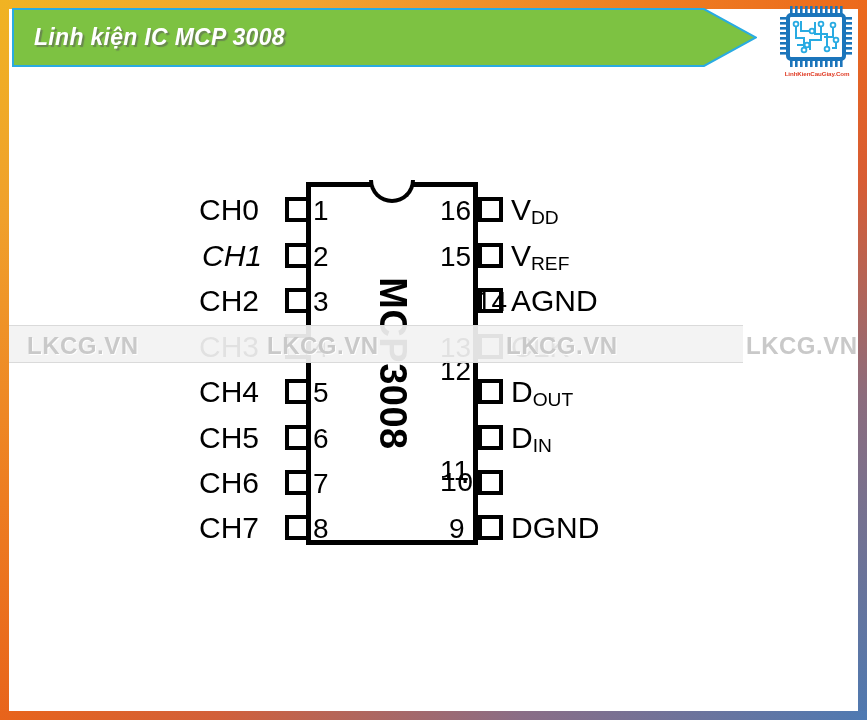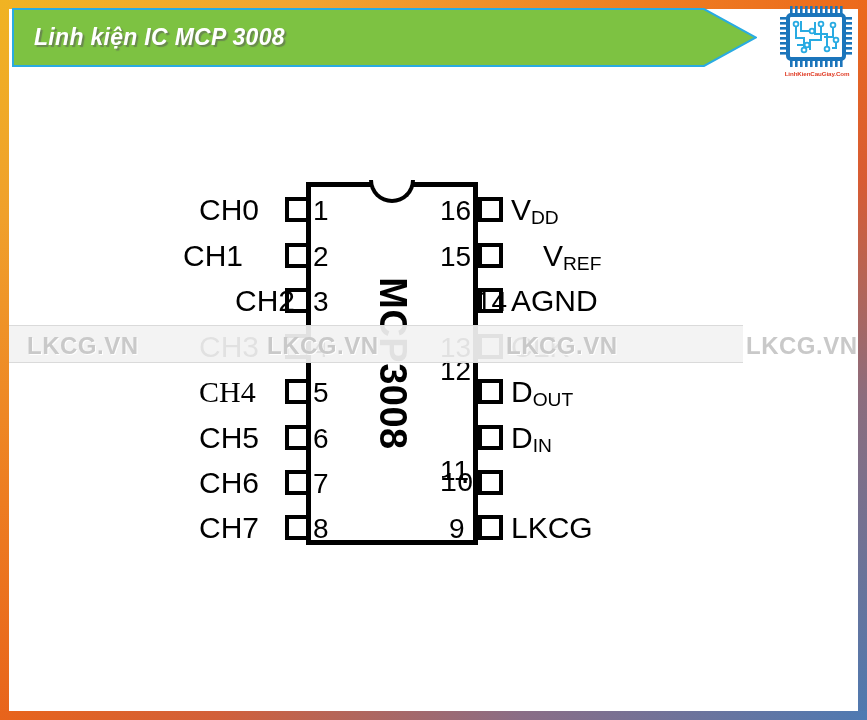--- a/index.html
+++ b/index.html
@@ -273,53 +273,53 @@
     <div class="ic-name">
       <span>MCP3008</span>
     </div>
 
     <div class="pin-pad" style="left:285px; top:197px;"></div>
     <div class="pin-num" style="left:313px; top:197px;">1</div>
     <div class="pin-label" style="left:199px; top:195px;">CH0</div>
 
     <div class="pin-pad" style="left:285px; top:243px;"></div>
     <div class="pin-num" style="left:313px; top:243px;">2</div>
-    <div class="pin-label" style="left:183px; top:241px;">CH1</div>
+    <div class="pin-label" style="left:202px; top:241px;font-style:italic;">CH1</div>
 
     <div class="pin-pad" style="left:285px; top:288px;"></div>
     <div class="pin-num" style="left:313px; top:288px;">3</div>
-    <div class="pin-label" style="left:199px; top:286px;margin-left:36px;">CH2</div>
+    <div class="pin-label" style="left:199px; top:286px;">CH2</div>
 
     <div class="pin-pad" style="left:285px; top:334px;"></div>
     <div class="pin-num" style="left:313px; top:334px;">4</div>
     <div class="pin-label" style="left:199px; top:332px;">CH3</div>
 
     <div class="pin-pad" style="left:285px; top:379px;"></div>
     <div class="pin-num" style="left:313px; top:379px;">5</div>
-    <div class="pin-label" style="left:199px; top:377px;font-family:Liberation Serif, serif;">CH4</div>
+    <div class="pin-label" style="left:199px; top:377px;">CH4</div>
 
     <div class="pin-pad" style="left:285px; top:425px;"></div>
     <div class="pin-num" style="left:313px; top:425px;">6</div>
     <div class="pin-label" style="left:199px; top:423px;">CH5</div>
 
     <div class="pin-pad" style="left:285px; top:470px;"></div>
     <div class="pin-num" style="left:313px; top:470px;">7</div>
     <div class="pin-label" style="left:199px; top:468px;">CH6</div>
 
     <div class="pin-pad" style="left:285px; top:515px;"></div>
     <div class="pin-num" style="left:313px; top:515px;">8</div>
     <div class="pin-label" style="left:199px; top:513px;">CH7</div>
 
     <div class="pin-pad" style="left:478px; top:197px;"></div>
     <div class="pin-num" style="left:440px; top:197px;">16</div>
     <div class="pin-label" style="left:511px; top:195px;"><span>V</span><sub>DD</sub></div>
 
     <div class="pin-pad" style="left:478px; top:243px;"></div>
     <div class="pin-num" style="left:440px; top:243px;">15</div>
-    <div class="pin-label" style="left:511px; top:241px;margin-left:32px;"><span>V</span><sub>REF</sub></div>
+    <div class="pin-label" style="left:511px; top:241px;"><span>V</span><sub>REF</sub></div>
 
     <div class="pin-pad" style="left:478px; top:288px;"></div>
     <div class="pin-num" style="left:440px; top:288px;margin-left:36px;">14</div>
     <div class="pin-label" style="left:511px; top:286px;">AGND</div>
 
     <div class="pin-pad" style="left:478px; top:334px;"></div>
     <div class="pin-num" style="left:440px; top:334px;">13</div>
     <div class="pin-label" style="left:511px; top:332px;">CLK</div>
 
     <div class="pin-pad" style="left:478px; top:379px;"></div>
@@ -328,21 +328,21 @@
 
     <div class="pin-pad" style="left:478px; top:425px;"></div>
     <div class="pin-num" style="left:440px; top:425px;margin-top:32px;">11</div>
     <div class="pin-label" style="left:511px; top:423px;"><span>D</span><sub>IN</sub></div>
 
     <div class="pin-pad" style="left:478px; top:470px;"></div>
     <div class="pin-num" style="left:440px; top:470px;font-family:Liberation Mono, monospace;">10</div>
 
     <div class="pin-pad" style="left:478px; top:515px;"></div>
     <div class="pin-num" style="left:449px; top:515px;">9</div>
-    <div class="pin-label" style="left:511px; top:513px;">LKCG</div>
+    <div class="pin-label" style="left:511px; top:513px;">DGND</div>
 
   </div>
 
   <div class="wm-band">
     <div class="wm" style="left:18px;">LKCG.VN</div>
     <div class="wm" style="left:258px;">LKCG.VN</div>
     <div class="wm" style="left:497px;">LKCG.VN</div>
     <div class="wm" style="left:737px;">LKCG.VN</div>
   </div>
 

